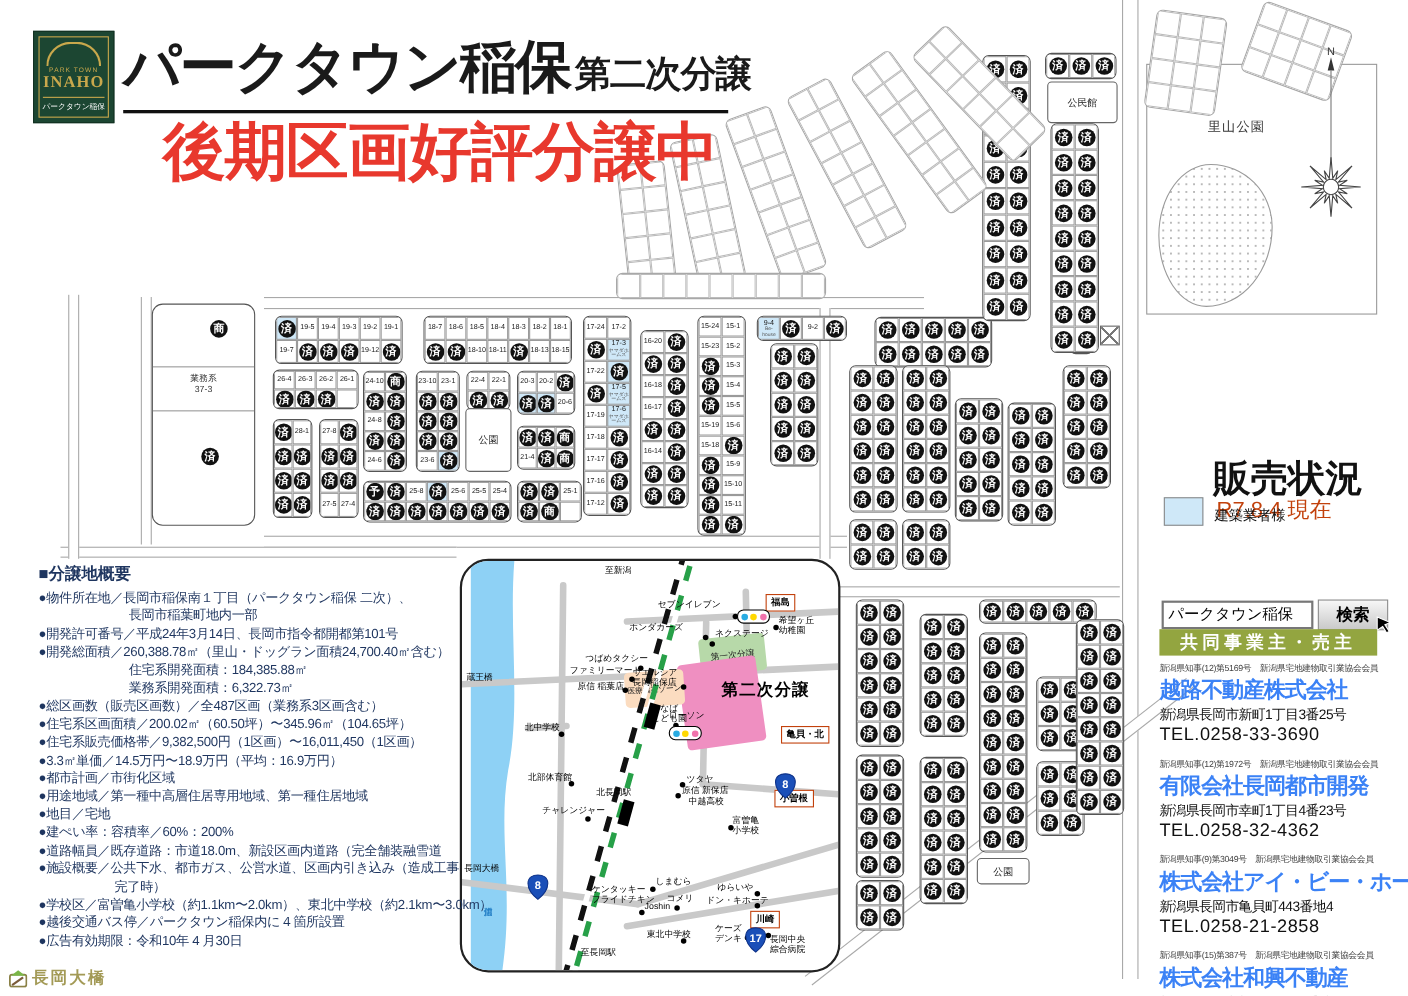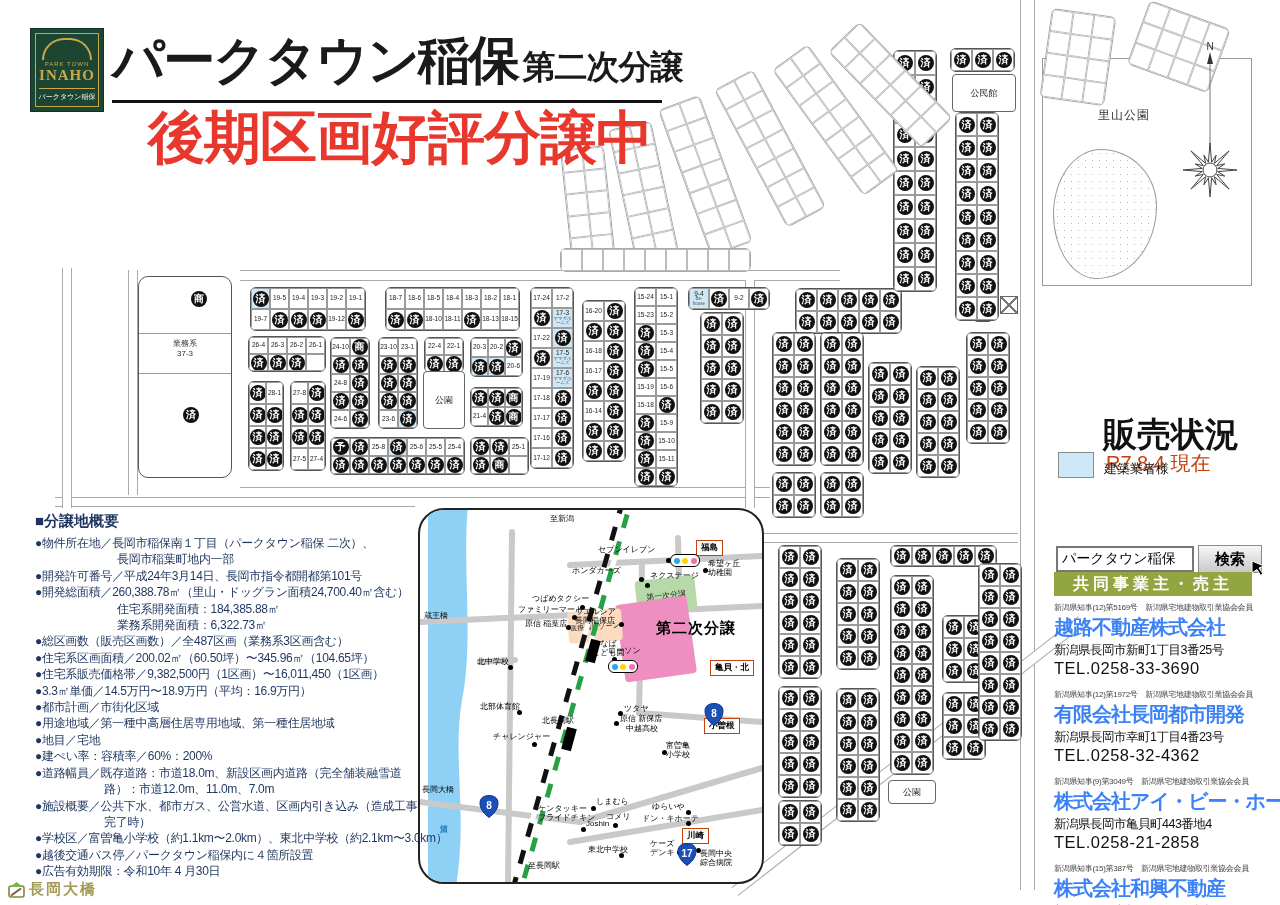--- a/index.html
+++ b/index.html
@@ -1677,21 +1677,20 @@
         <div class="ov-line" style="padding-left: 82px;">業務系開発面積：6,322.73㎡</div>
         <div class="ov-line" style="padding-left: 0px;">●総区画数（販売区画数）／全487区画（業務系3区画含む）</div>
         <div class="ov-line" style="padding-left: 0px;">●住宅系区画面積／200.02㎡（60.50坪）〜345.96㎡（104.65坪）</div>
         <div class="ov-line" style="padding-left: 0px;">●住宅系販売価格帯／9,382,500円（1区画）〜16,011,450（1区画）</div>
         <div class="ov-line" style="padding-left: 0px;">●3.3㎡単価／14.5万円〜18.9万円（平均：16.9万円）</div>
         <div class="ov-line" style="padding-left: 0px;">●都市計画／市街化区域</div>
         <div class="ov-line" style="padding-left: 0px;">●用途地域／第一種中高層住居専用地域、第一種住居地域</div>
         <div class="ov-line" style="padding-left: 0px;">●地目／宅地</div>
         <div class="ov-line" style="padding-left: 0px;">●建ぺい率：容積率／60%：200%</div>
         <div class="ov-line" style="padding-left: 0px;">●道路幅員／既存道路：市道18.0m、新設区画内道路（完全舗装融雪道</div>
-        <div class="ov-line" style="padding-left: 69px;">路）：市道12.0m、11.0m、7.0m</div>
         <div class="ov-line" style="padding-left: 0px;">●施設概要／公共下水、都市ガス、公営水道、区画内引き込み（造成工事</div>
         <div class="ov-line" style="padding-left: 69px;">完了時）</div>
         <div class="ov-line" style="padding-left: 0px;">●学校区／富曽亀小学校（約1.1km〜2.0km）、東北中学校（約2.1km〜3.0km）</div>
         <div class="ov-line" style="padding-left: 0px;">●越後交通バス停／パークタウン稲保内に４箇所設置</div>
         <div class="ov-line" style="padding-left: 0px;">●広告有効期限：令和10年 4 月30日</div>
       </div>
   </div>
 
   <div id="status-title">販売状況</div>
   <div id="status-date">R7.8.4 現在</div>

